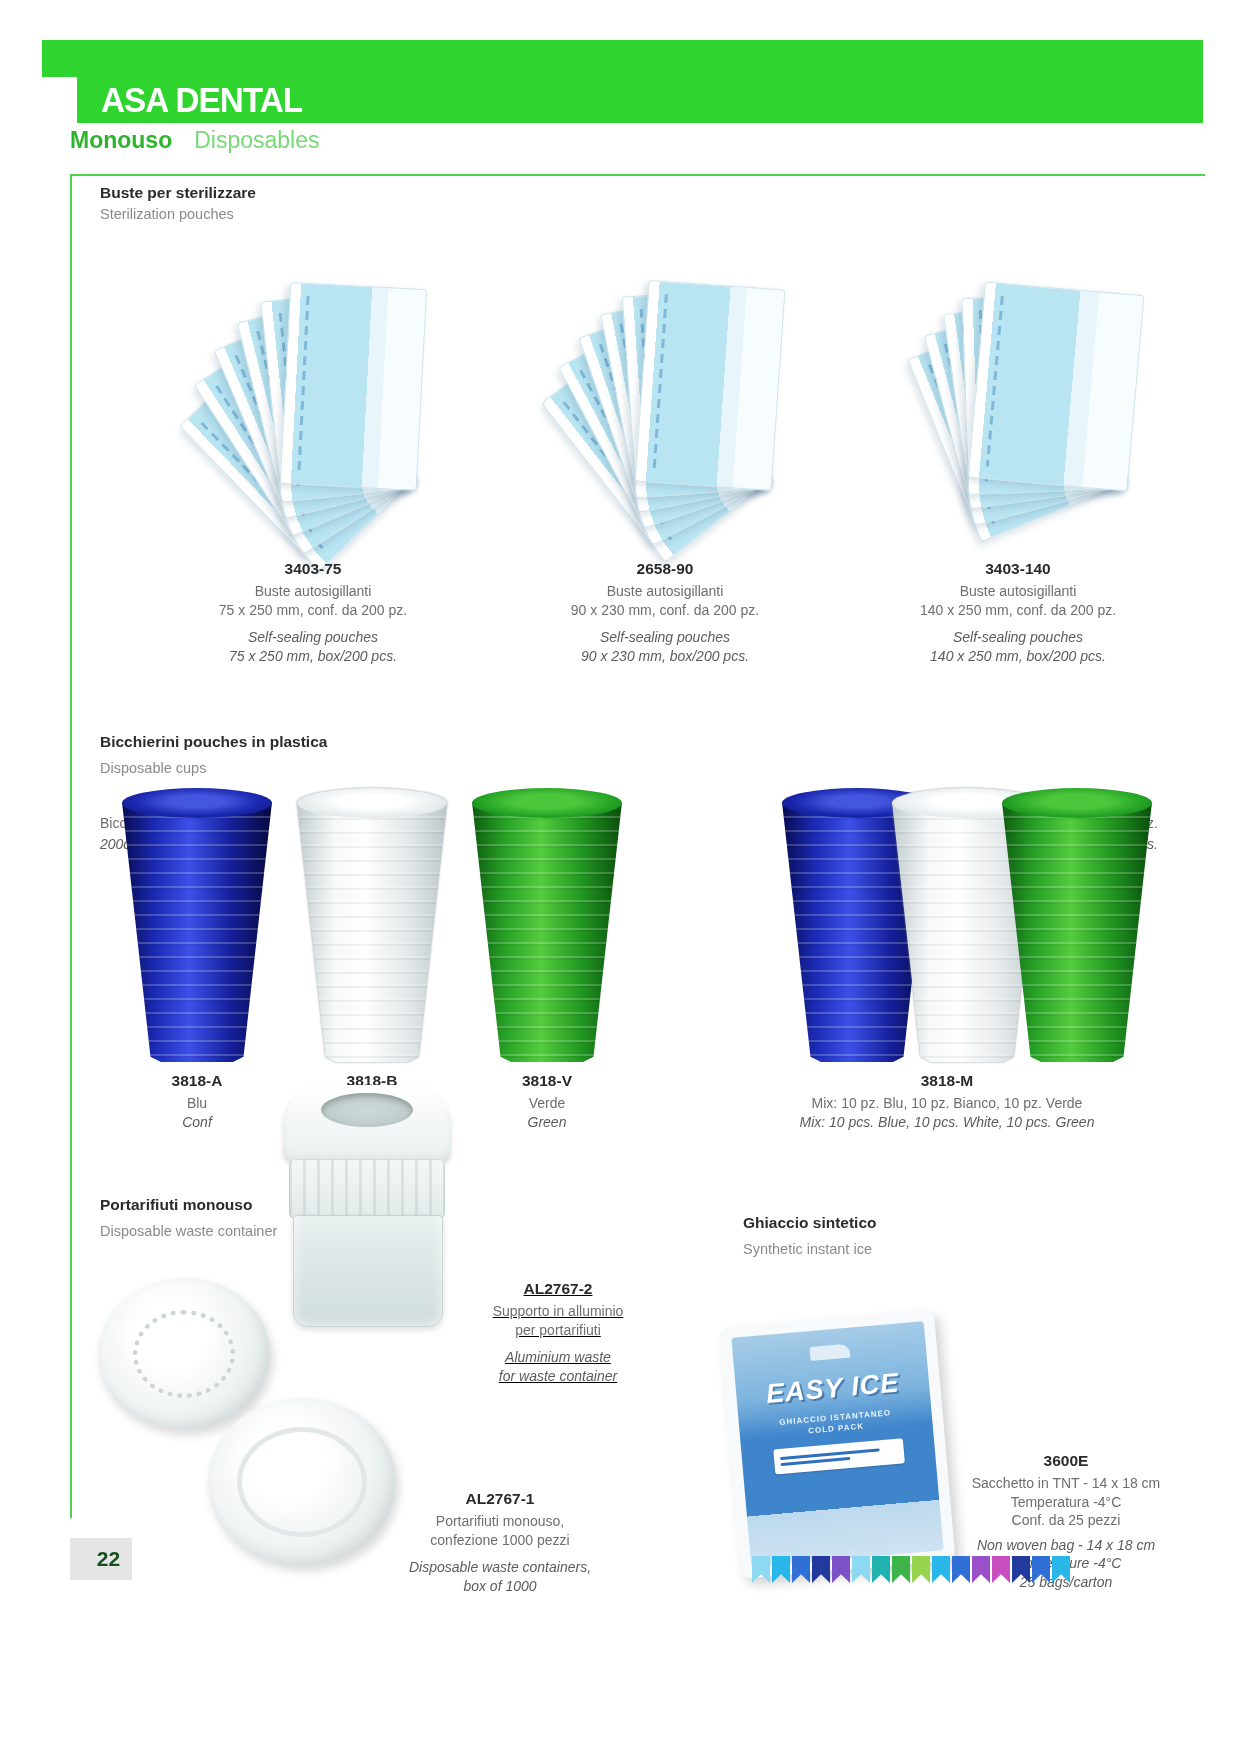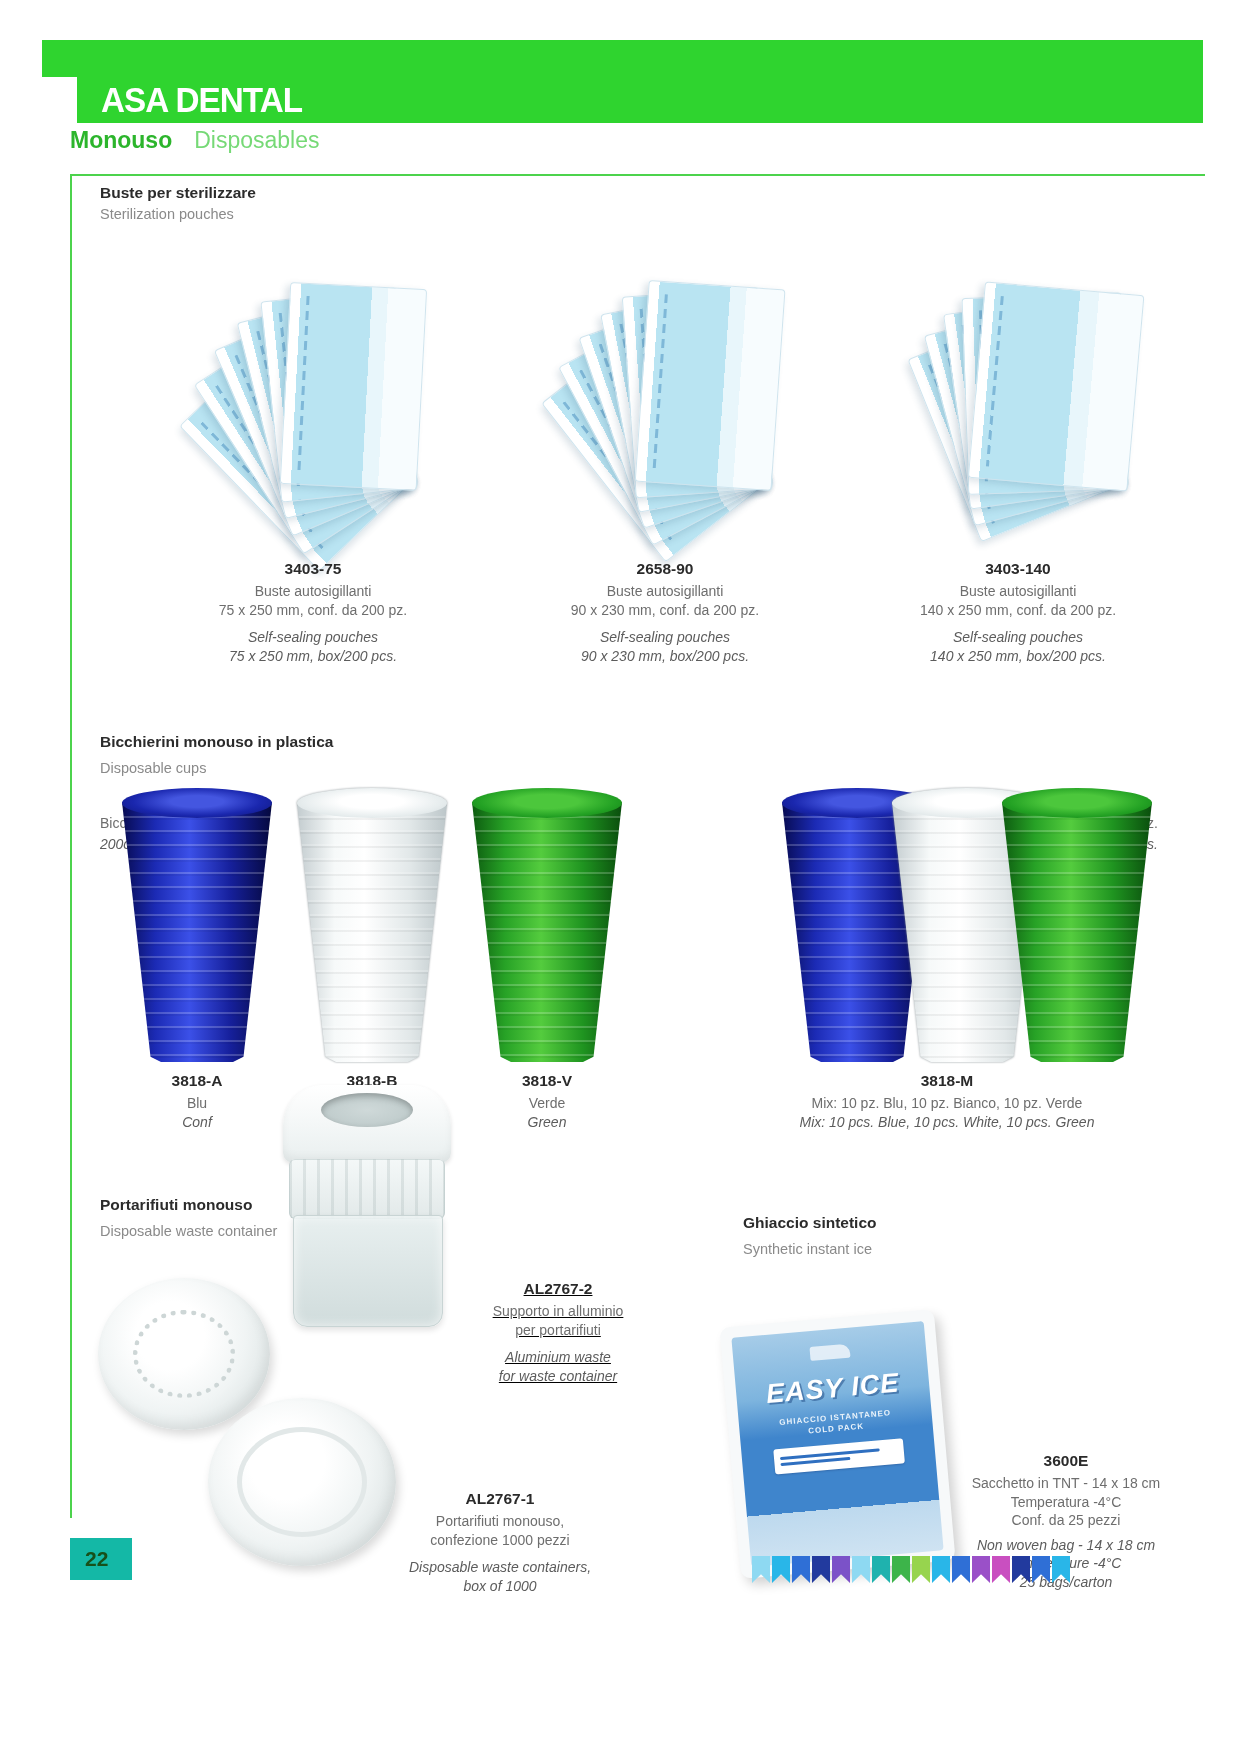--- a/index.html
+++ b/index.html
@@ -89,22 +89,22 @@
         text-shadow:2px 2px 0 rgba(20,60,120,.45);margin-top:14px;}
   .ip-l1,.ip-l2{font-size:8px;color:#e8f2fa;letter-spacing:1px;font-weight:bold;}
   .ip-l1{margin-top:9px;}
   .ip-l2{margin-top:2px;}
   .ip-box{margin-top:11px;width:118px;background:#ffffff;border-radius:3px;padding:5px 6px;
         box-shadow:0 1px 2px rgba(0,0,50,.2);}
   .ln{height:3px;background:#2f6fc0;border-radius:2px;margin:3px 0;}
   .w80{width:85%;}.w60{width:60%;}
 
   
-  .pagenum{position:absolute;left:70px;top:1538px;width:62px;height:42px;background:#14b8a6;
-        color:#17501a;font-size:21px;font-weight:bold;line-height:42px;padding-left:15px;box-sizing:border-box;}
+  .pagenum{position:absolute;left:70px;top:1538px;width:62px;height:42px;background:#e5e5e5;
+        color:#17501a;font-size:21px;font-weight:bold;line-height:42px;padding-left:15px;box-sizing:border-box;text-align:center;}
   .ribbons{position:absolute;left:752px;top:1556px;display:flex;gap:2px;}
   .ribbon{width:18px;height:27px;clip-path:polygon(0 0,100% 0,100% 100%,50% 68%,0 100%);}
 </style>
 </head>
 <body>
 
 <div class="bar-a"></div>
 <div class="bar-b">
   <span class="logo">ASA DENTAL</span>
 </div>
@@ -158,21 +158,21 @@
 </div>
 <div class="prod" style="left:868px;top:560px;width:300px;">
   <div class="code">3403-140</div>
   <div class="it">Buste autosigillanti</div>
   <div class="it">140 x 250 mm, conf. da 200 pz.</div>
   <div class="gap"></div>
   <div class="en">Self-sealing pouches</div>
   <div class="en">140 x 250 mm, box/200 pcs.</div>
 </div>
 
-<div class="sec-title" style="left:100px;top:733px;">Bicchierini monouso in plastica</div>
+<div class="sec-title" style="left:100px;top:733px;">Bicchierini pouches in plastica</div>
 <div class="sec-sub" style="left:100px;top:760px;">Disposable cups</div>
 
 <div class="abs note-it" style="left:100px;top:815px;">Bicchiere da 200cc</div>
 <div class="abs note-en" style="left:100px;top:836px;">200cc cup</div>
 <div class="abs note-it" style="left:858px;top:815px;width:300px;text-align:right;">Cartone da 30 conf. da 100 pz.</div>
 <div class="abs note-en" style="left:858px;top:836px;width:300px;text-align:right;">Carton of 30 bags/100 pcs.</div>
 
 <div class="cup blue" style="left:122px;top:788px;">
     <div class="body"></div>
     <div class="rim"></div>

